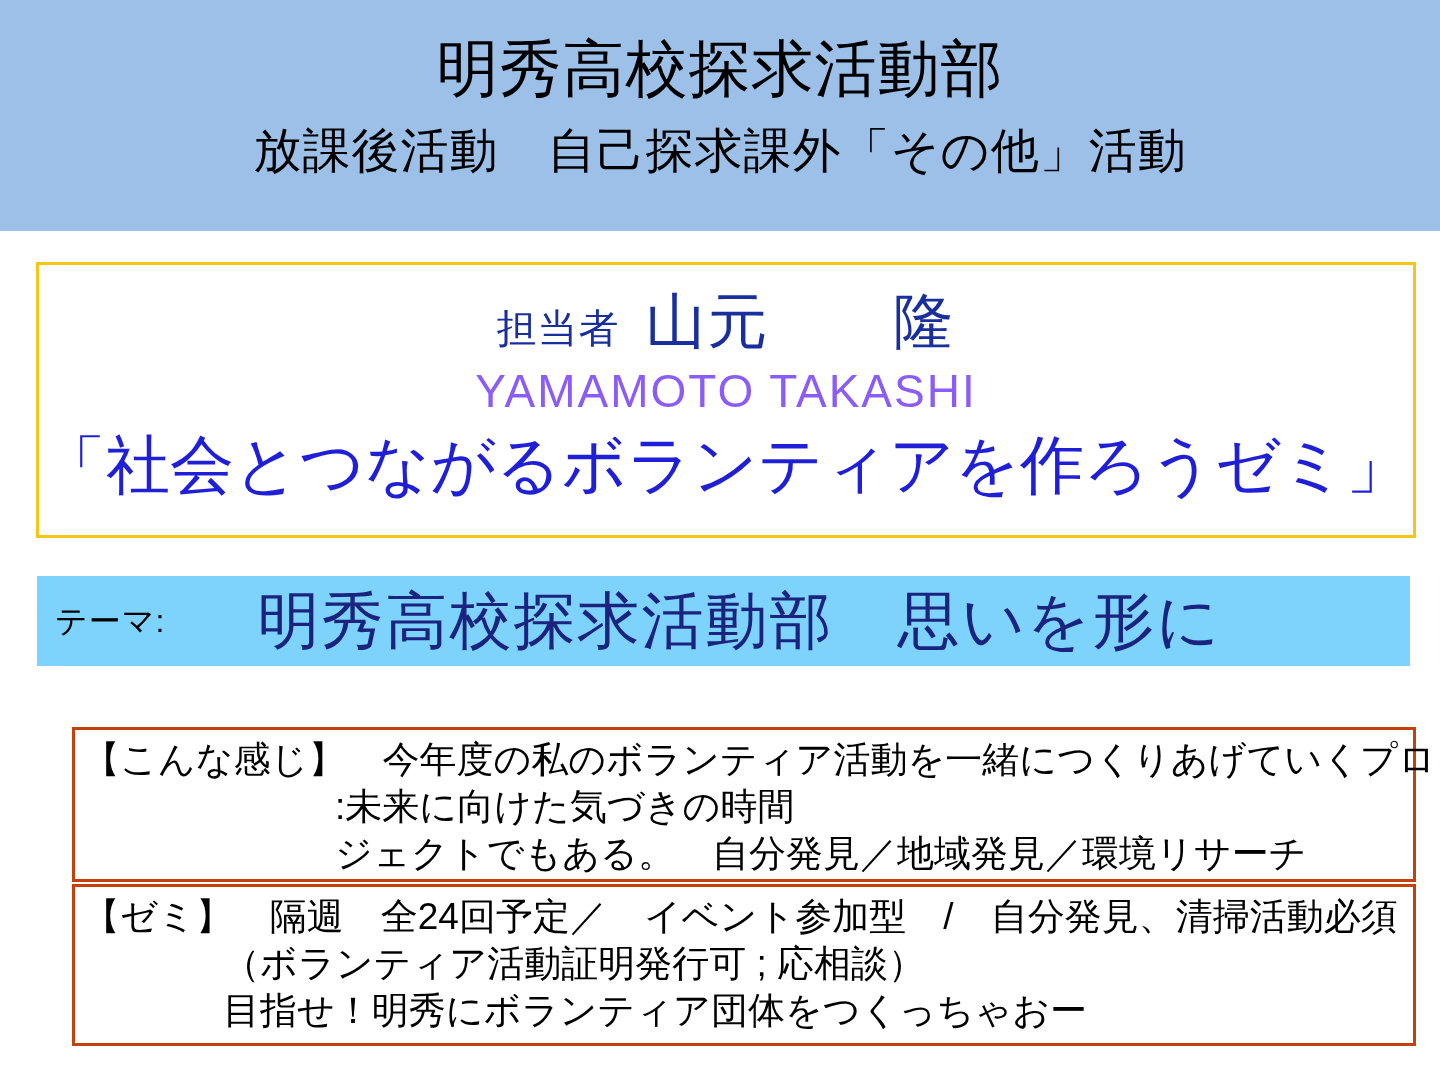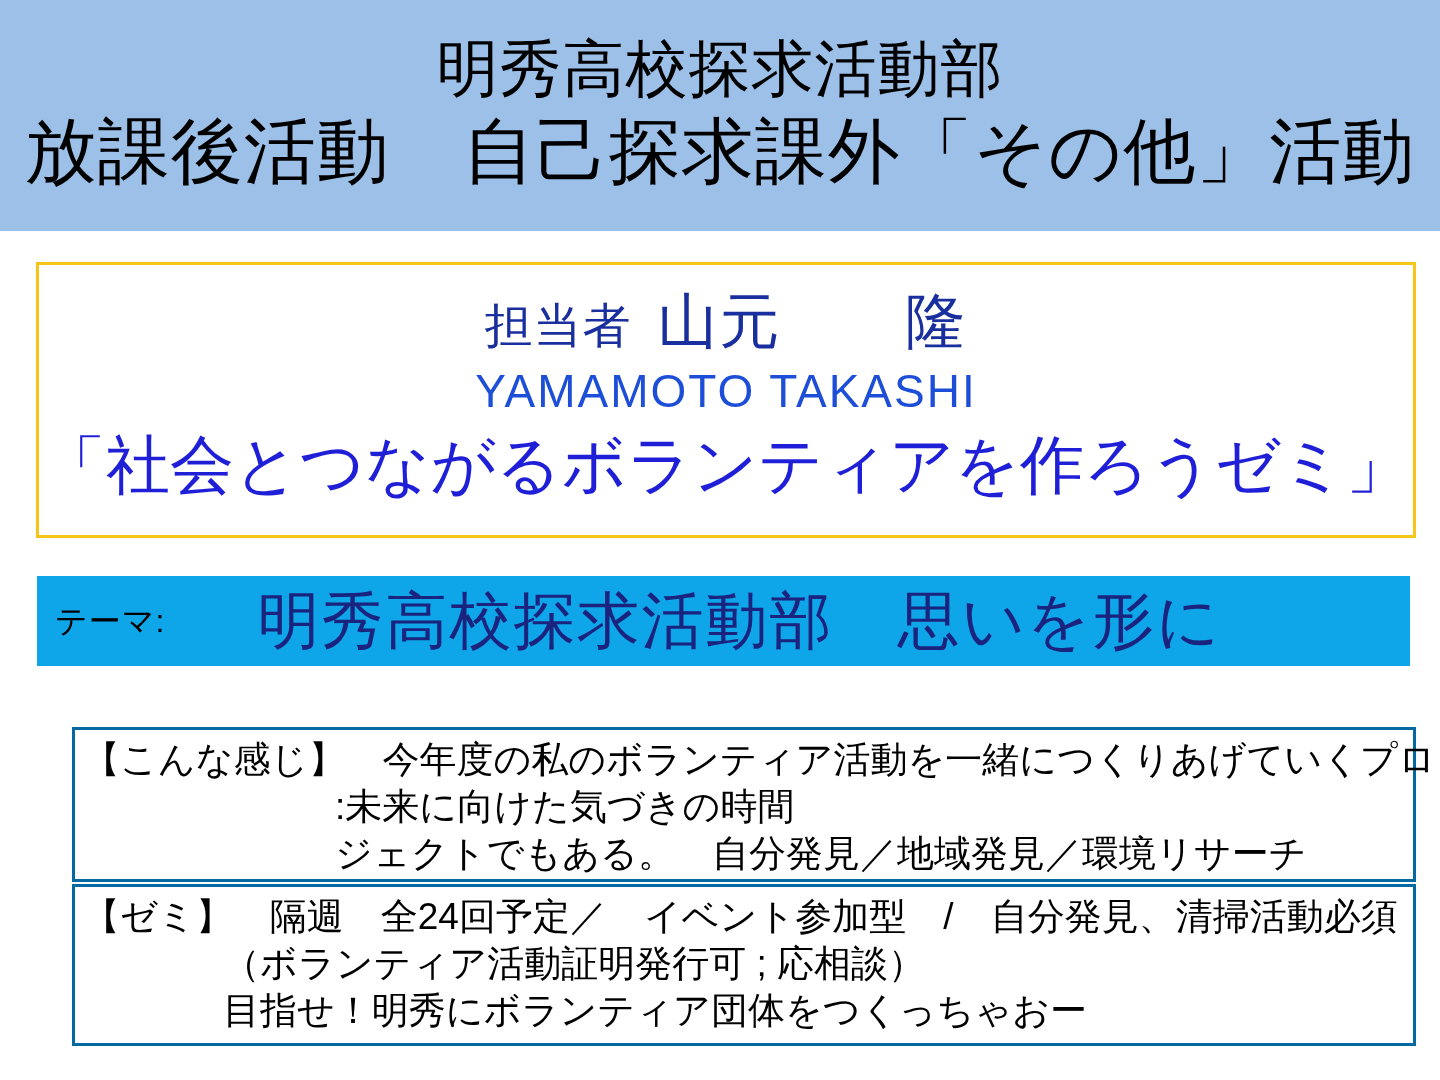--- a/index.html
+++ b/index.html
@@ -36,21 +36,21 @@
   .header-line1 {
     color: #000000;
     font-size: 62px;
     line-height: 78px;
     letter-spacing: 1px;
     white-space: pre;
     font-weight: 400;
   }
   .header-line2 {
     color: #000000;
-    font-size: 72px;
+    font-size: 48px;
     line-height: 86px;
     letter-spacing: 1px;
     white-space: pre;
     font-weight: 400;
   }
 
   
   .name-box {
     position: absolute;
     left: 36px;
@@ -66,34 +66,34 @@
     padding-top: 18px;
   }
   .teacher-row {
     display: flex;
     align-items: baseline;
     justify-content: center;
     white-space: pre;
   }
   .teacher-label {
     color: #1a2f9e;
-    font-size: 48px;
+    font-size: 40px;
     line-height: 46px;
     letter-spacing: 1px;
   }
   .teacher-name {
     color: #1a2f9e;
     font-size: 60px;
     line-height: 78px;
     letter-spacing: 2px;
     margin-left: 26px;
     white-space: pre;
   }
   .teacher-romaji {
-    color: #1d4ed8;
+    color: #8b5cf6;
     font-size: 46px;
     line-height: 56px;
     letter-spacing: 2px;
     margin-top: 2px;
     white-space: pre;
   }
   .zemi-title {
     color: #1f1fd8;
     font-size: 64px;
     line-height: 82px;
@@ -103,21 +103,21 @@
     font-weight: 500;
   }
 
   
   .theme-band {
     position: absolute;
     left: 37px;
     top: 576px;
     width: 1373px;
     height: 90px;
-    background: #0ea5e9;
+    background: #7dd3fc;
     display: flex;
     align-items: center;
   }
   .theme-label {
     color: #000000;
     font-size: 32px;
     line-height: 38px;
     letter-spacing: 1px;
     margin-left: 18px;
     white-space: pre;
@@ -130,21 +130,21 @@
     margin-left: 92px;
     white-space: pre;
     font-weight: 500;
   }
 
   
   .content-box {
     position: absolute;
     left: 72px;
     width: 1344px;
-    border: 3px solid #0369a1;
+    border: 3px solid #c2410c;
     background: #ffffff;
     padding: 6px 8px 8px 8px;
   }
   #box-overview { top: 727px; height: 155px; }
   #box-seminar  { top: 884px; height: 162px; }
 
   .body-line {
     color: #000000;
     font-size: 37px;
     line-height: 47px;

